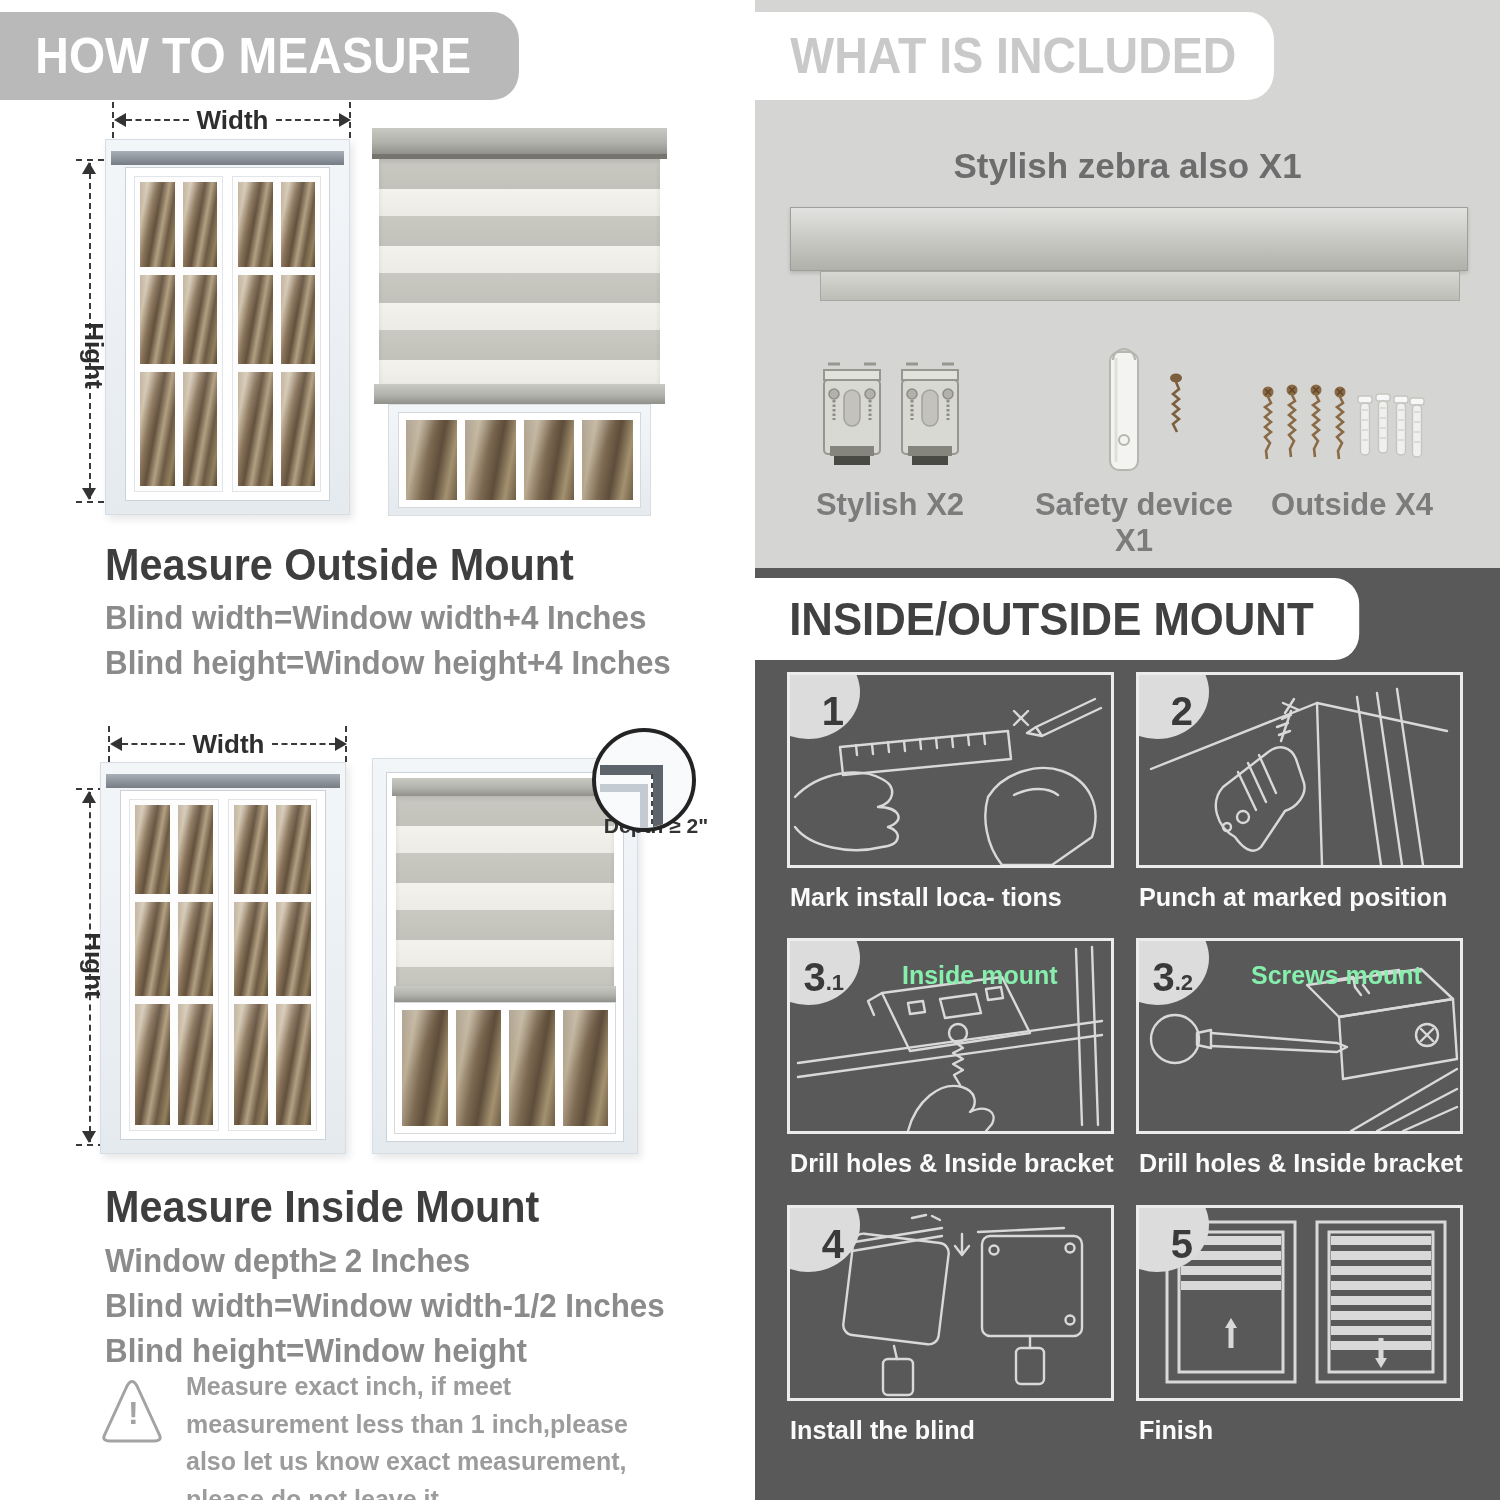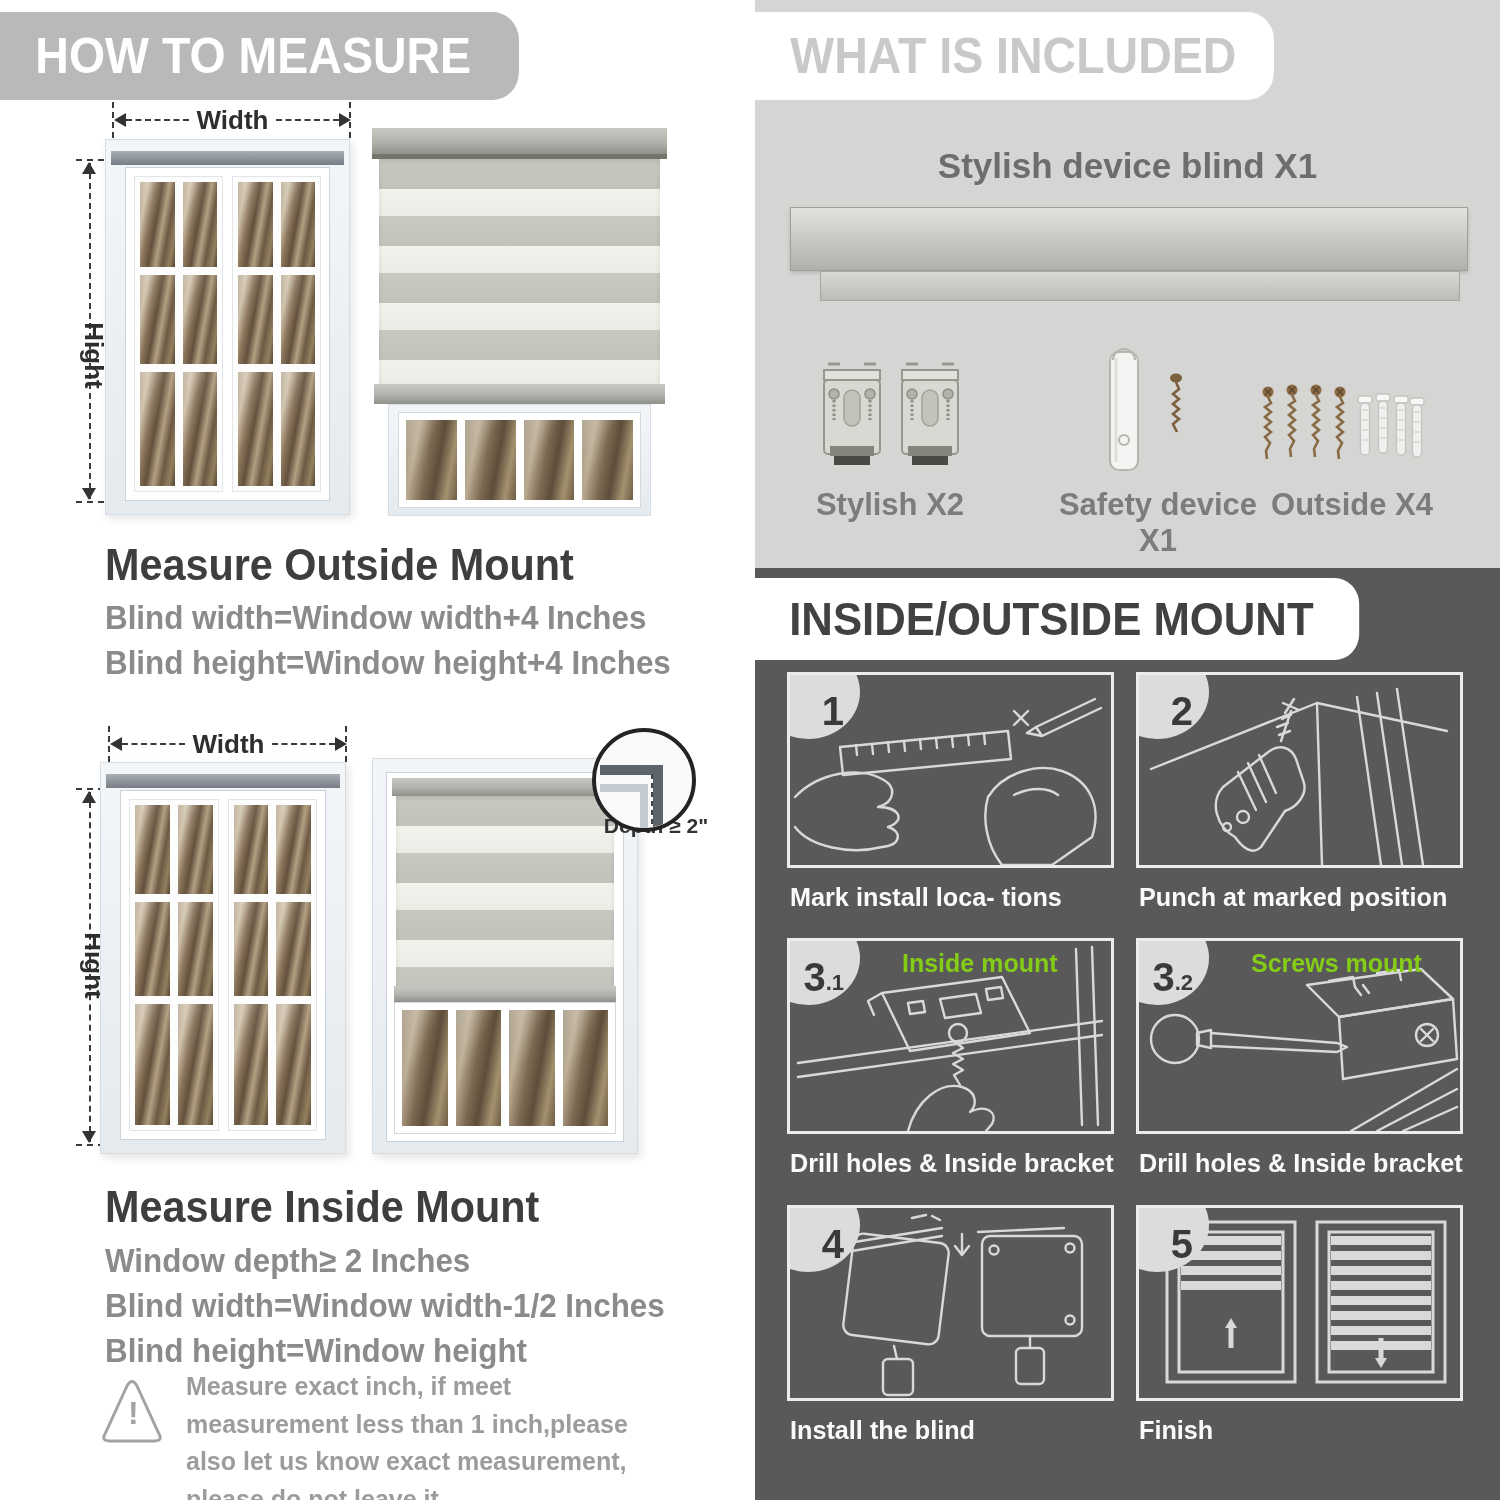--- a/index.html
+++ b/index.html
@@ -82,21 +82,21 @@
 
   
   .step-card{position:absolute;width:327px;height:196px;border:3px solid #ececec;
      background:#59595a;overflow:hidden;box-sizing:border-box;}
   .badge{position:absolute;top:-30px;left:-34px;width:104px;height:94px;
      background:#dcdcdc;border-radius:50%;}
   .badge-inner{position:absolute;right:16px;bottom:8px;display:flex;align-items:flex-end;
      color:#3a3a3a;font-weight:bold;}
   .n-main{font-size:40px;line-height:1;}
   .n-sub{font-size:22px;line-height:1;margin-bottom:3px;}
-  .step-title{position:absolute;left:112px;top:8px;font-size:25px;font-weight:bold;color:#84cc16;white-space:nowrap;}
+  .step-title{position:absolute;left:112px;top:20px;font-size:25px;font-weight:bold;color:#86efac;white-space:nowrap;}
   .step-caption{position:absolute;font-size:26px;font-weight:bold;color:#fafafa;white-space:nowrap;
      transform:scaleX(.97);transform-origin:left;}
   .step-art{position:absolute;left:0;top:0;}
 </style>
 </head>
 <body>
 
 <div class="abs chip-left">HOW TO MEASURE</div>
 
 <div class="tickv" style="left:112px;top:102px;height:36px;"></div>
@@ -231,21 +231,21 @@
   <path d="M10,62 L32,14 Q37,5 42,14 L64,62 Q68,69 59,69 L15,69 Q6,69 10,62 Z" fill="none" stroke="#a3a3a3" stroke-width="3" stroke-linejoin="round"></path>
 </svg>
 <div class="abs" style="left:128px;top:1395px;font-size:32px;font-weight:bold;color:#a3a3a3;">!</div>
 <div class="warn-text" style="left:186px;top:1368px;width:480px;">Measure exact inch, if meet measurement less than 1 inch,please also let us know exact measurement, please do not leave it</div>
 
 <div class="abs panel-top"></div>
 <div class="abs panel-bot"></div>
 
 <div class="abs chip-right">WHAT IS INCLUDED</div>
 
-<div class="abs blind-label">Stylish device blind X1</div>
+<div class="abs blind-label">Stylish zebra also X1</div>
 
 <div class="abs hr-main"></div>
 <div class="abs hr-sub"></div>
 
 <svg class="abs" style="left:818px;top:356px;" width="150" height="118" viewBox="0 0 150 118">
   <defs>
     <g id="brk">
       <path d="M4,8 h56 v10 h-56 z" fill="#e2e2dc" stroke="#97978f" stroke-width="2"></path>
       <path d="M8,2 h12 M44,2 h12" stroke="#97978f" stroke-width="3" fill="none"></path>
       <rect x="4" y="18" width="56" height="74" rx="4" fill="#d9d9d3" stroke="#97978f" stroke-width="2"></rect>
@@ -287,21 +287,21 @@
   <use href="#scrw" x="28" y="10"></use>
   <use href="#scrw" x="52" y="10"></use>
   <use href="#scrw" x="76" y="12"></use>
   <use href="#anch" x="100" y="20"></use>
   <use href="#anch" x="118" y="18"></use>
   <use href="#anch" x="136" y="20"></use>
   <use href="#anch" x="152" y="22"></use>
 </svg>
 
 <div class="itm-label" style="left:780px;width:220px;">Stylish X2</div>
-<div class="itm-label" style="left:1036px;width:244px;">Safety device X1</div>
+<div class="itm-label" style="left:1012px;width:244px;">Safety device X1</div>
 <div class="itm-label" style="left:1252px;width:200px;">Outside X4</div>
 
 <div class="abs chip-mount">INSIDE/OUTSIDE MOUNT</div>
 
 <div class="step-card" style="left:787px;top:672px;">
   <svg class="step-art" width="321" height="190" viewBox="0 0 321 190">
     <g stroke="#d9d9d9" stroke-width="2.4" fill="none" stroke-linecap="round" stroke-linejoin="round">
       <polygon points="50,72 218,56 221,84 53,100"></polygon>
       <path d="M66,70 l1,10 M82,69 l1,10 M98,67 l1,10 M114,66 l1,10 M130,64 l1,10 M146,63 l1,10 M162,62 l1,10 M178,60 l1,10 M194,59 l1,10"></path>
       <path d="M224,36 l14,14 M238,36 l-14,14"></path>

